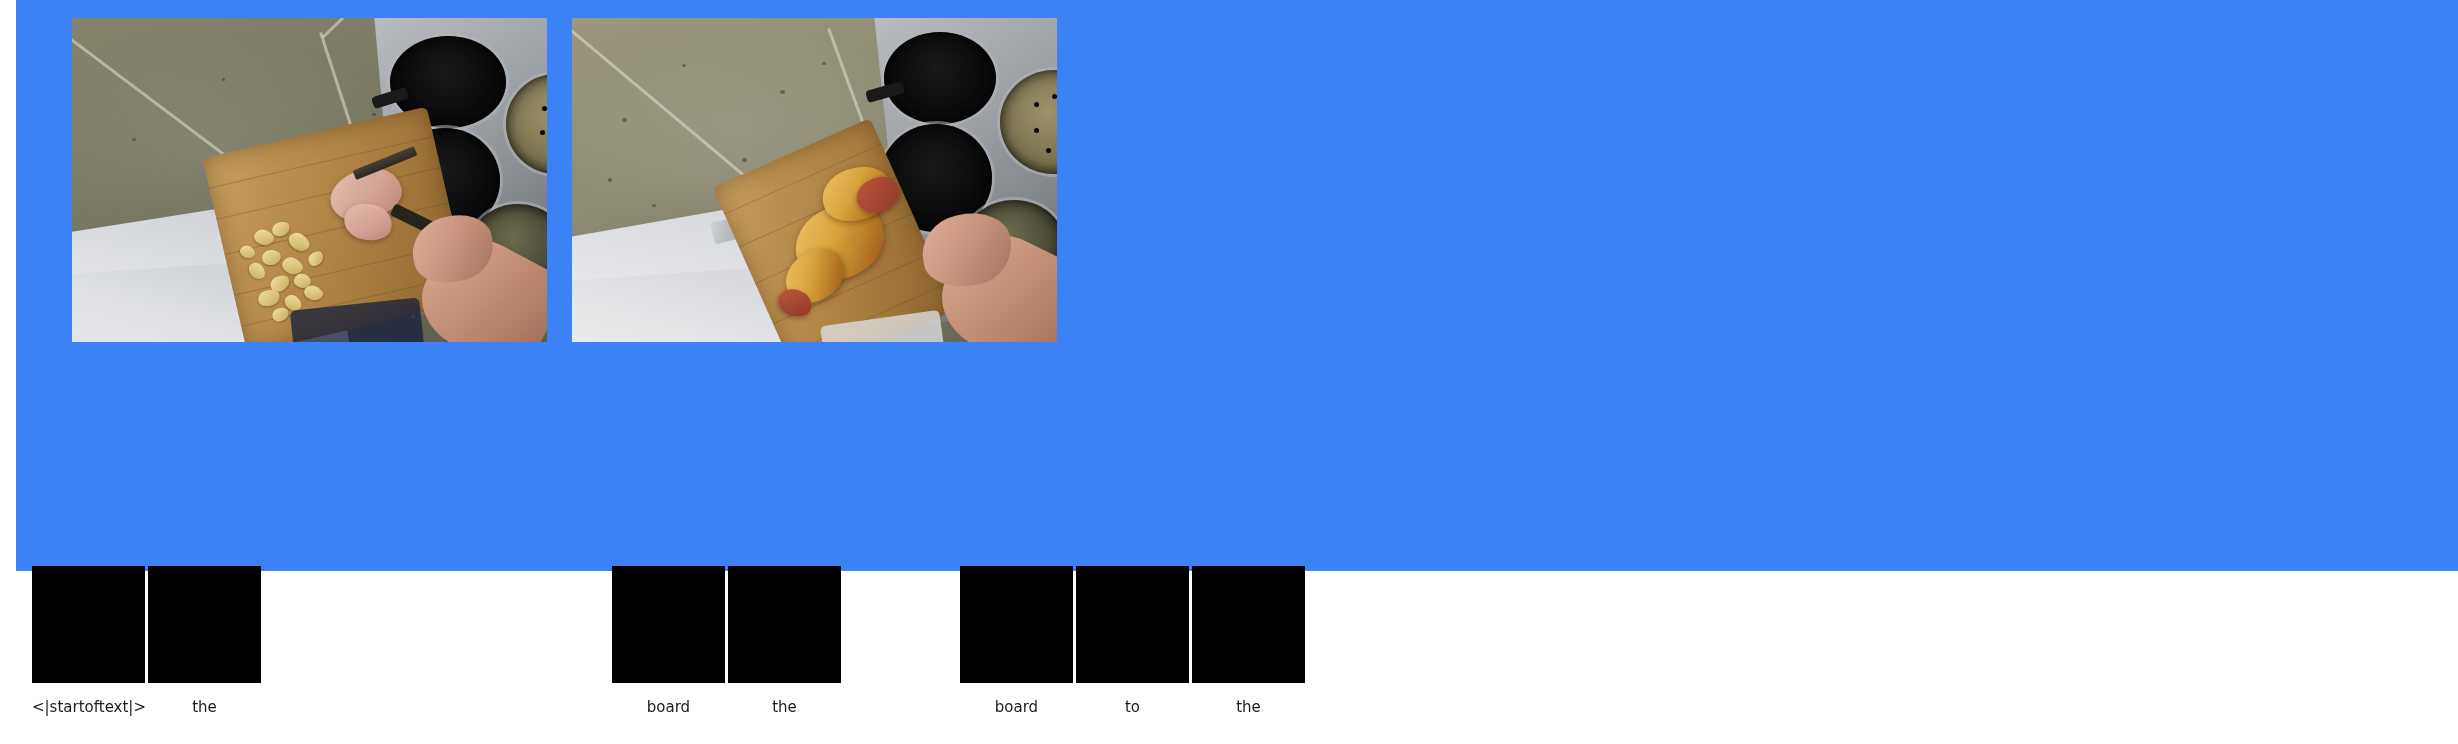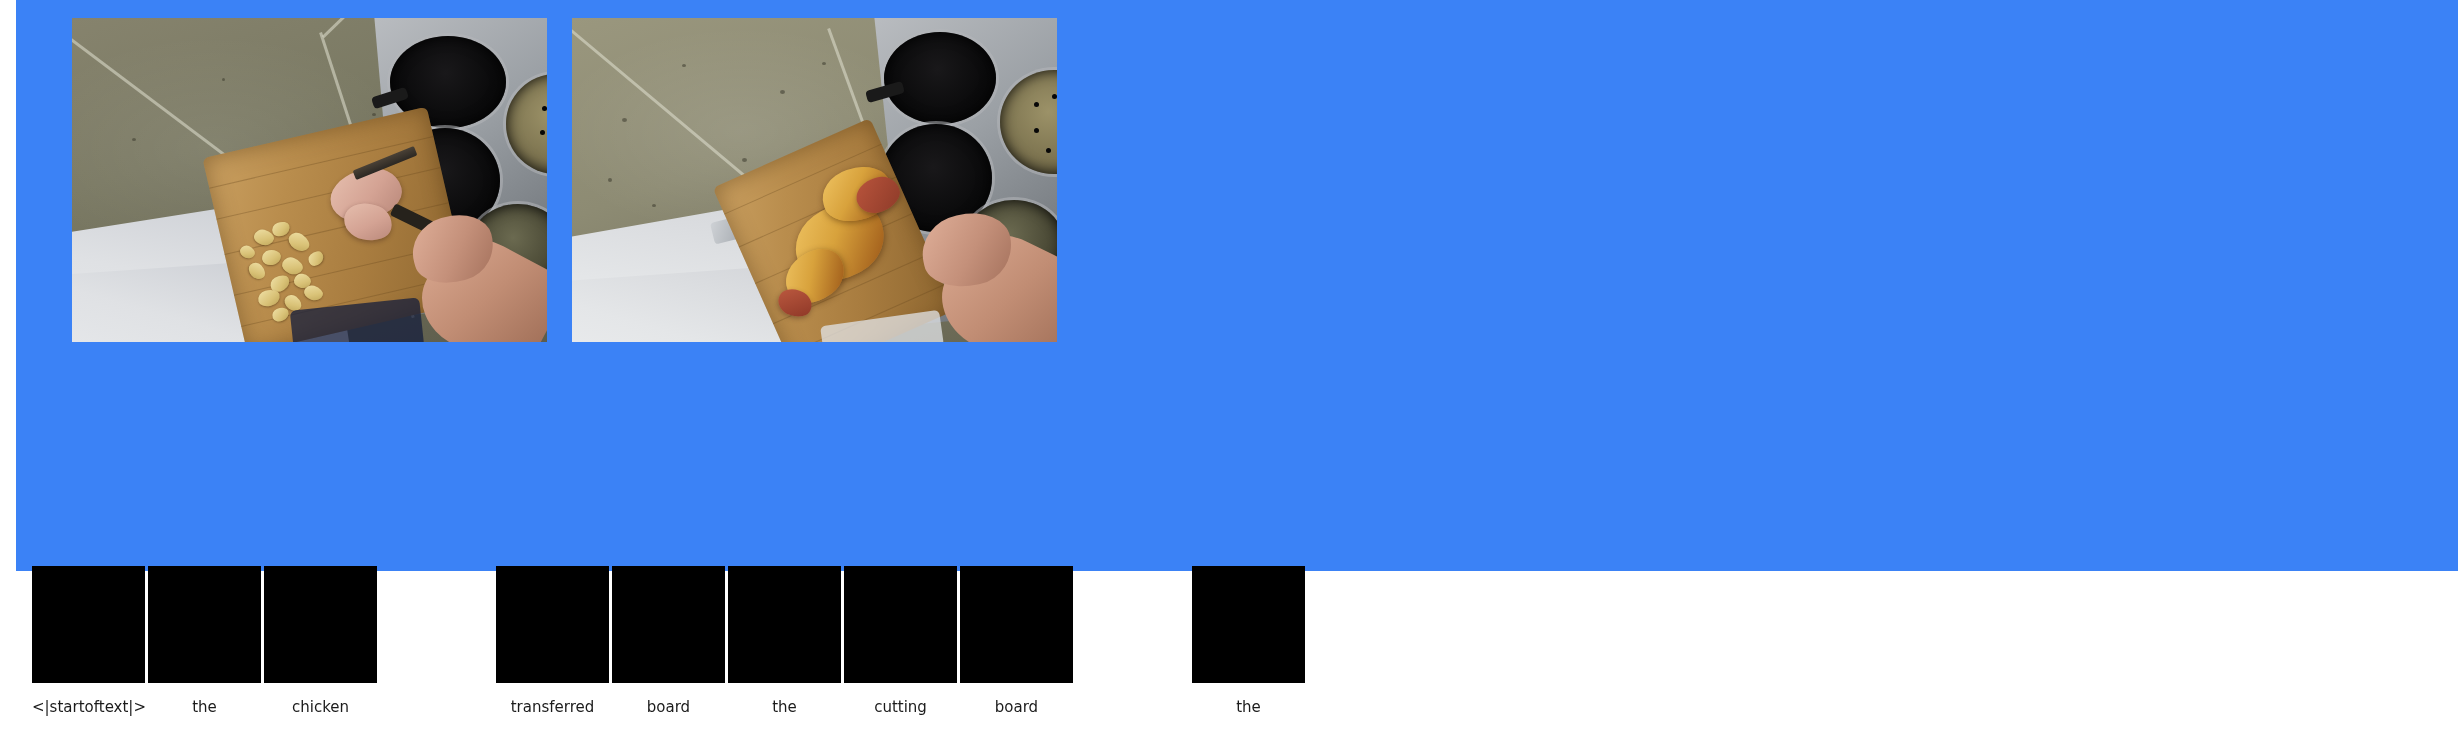--- a/index.html
+++ b/index.html
@@ -322,56 +322,44 @@
           <div class="tile-bg" style="filter: blur(1.1px);"></div>
         </div>
         <div class="tlabel">&lt;|startoftext|&gt;</div>
       </div>
       <div class="token" style="left: 132px;">
         <div class="tile">
           <div class="tile-bg" style="filter: blur(1.1px);"></div>
         </div>
         <div class="tlabel">the</div>
       </div>
-      <div class="token" style="left: 248px;">
-        <div class="tile">
-          <div class="tile-bg" style="filter: blur(1.1px);"></div>
-        </div>
-        <div class="tlabel">chicken</div>
-      </div>
-      <div class="token" style="left: 480px;">
-        <div class="tile">
-          <div class="tile-bg" style="filter: blur(1.1px);"></div>
-        </div>
-        <div class="tlabel">transferred</div>
-      </div>
       <div class="token" style="left: 596px;">
         <div class="tile">
           <div class="tile-bg" style="filter: blur(1.1px);"></div>
         </div>
         <div class="tlabel">board</div>
       </div>
       <div class="token" style="left: 712px;">
         <div class="tile">
           <div class="tile-bg" style="filter: blur(1.1px);"></div>
         </div>
         <div class="tlabel">the</div>
       </div>
-      <div class="token" style="left: 828px;">
-        <div class="tile">
-          <div class="tile-bg" style="filter: blur(1.1px);"></div>
-        </div>
-        <div class="tlabel">cutting</div>
-      </div>
       <div class="token" style="left: 944px;">
         <div class="tile">
           <div class="tile-bg" style="filter: blur(1.1px);"></div>
         </div>
         <div class="tlabel">board</div>
       </div>
+      <div class="token" style="left: 1060px;">
+        <div class="tile">
+          <div class="tile-bg" style="filter: blur(1.1px);"></div>
+        </div>
+        <div class="tlabel">to</div>
+      </div>
       <div class="token" style="left: 1176px;">
         <div class="tile">
           <div class="tile-bg" style="filter: blur(1.1px);"></div>
         </div>
         <div class="tlabel">the</div>
       </div>
     </div>
 
 </div>
 

